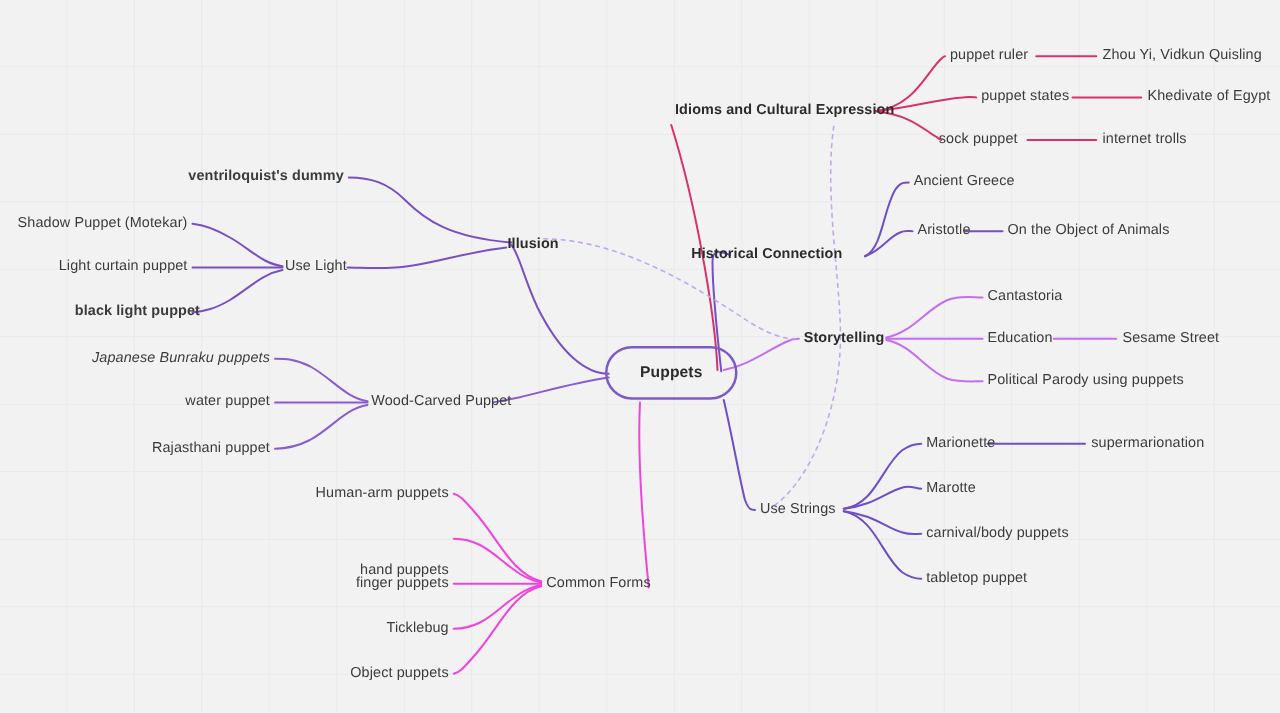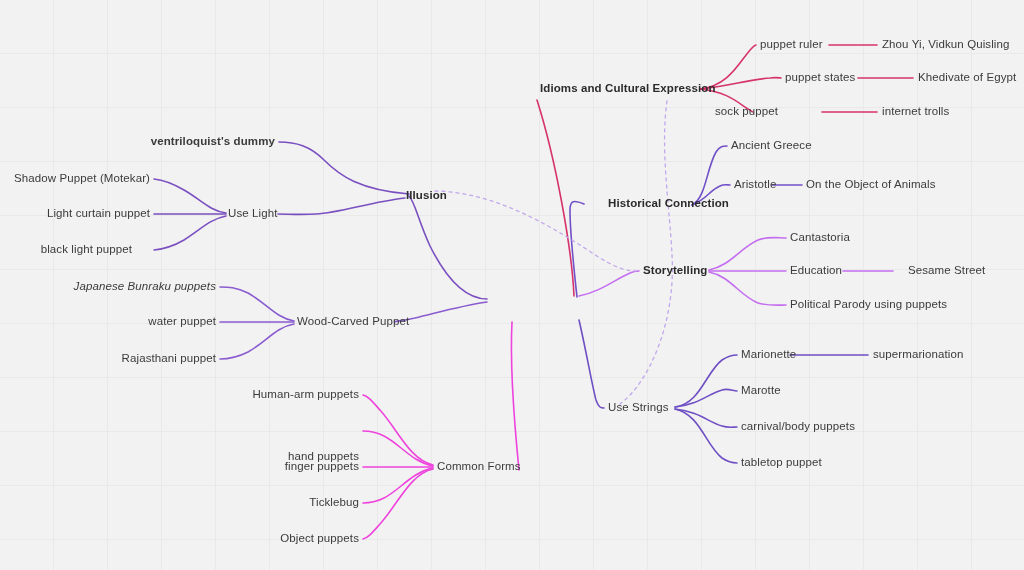--- a/index.html
+++ b/index.html
@@ -114,57 +114,58 @@
       </g>
 
       <g stroke="#c2a8ec" stroke-width="1.3" stroke-dasharray="3 4">
         <path d="M435,191 C500,192 560,232 600,258 C618,269 628,271 636,271"></path>
         <path d="M667,101 C660,150 670,210 672,255 C676,320 650,382 620,404"></path>
       </g>
 
     </g>
   </svg>
 
+  <div class="node root anchor-c" style="left:537px;top:298px;">Puppets</div>
 
   <div class="node bold anchor-r" style="left:413px;top:196px;margin-left:34px;">Illusion</div>
   <div class="node anchor-r" style="left:275px;top:142px;font-weight:bold;">ventriloquist's dummy</div>
   <div class="node anchor-l" style="left:228px;top:214px;">Use Light</div>
   <div class="node anchor-r" style="left:150px;top:179px;">Shadow Puppet (Motekar)</div>
   <div class="node anchor-r" style="left:150px;top:214px;">Light curtain puppet</div>
-  <div class="node anchor-r" style="left:132px;top:250px;">black light puppet</div>
+  <div class="node anchor-r" style="left:160px;top:250px;font-weight:bold;">black light puppet</div>
 
   <div class="node anchor-l" style="left:297px;top:322px;">Wood-Carved Puppet</div>
   <div class="node anchor-r" style="left:216px;top:287px;font-style:italic;">Japanese Bunraku puppets</div>
   <div class="node anchor-r" style="left:216px;top:322px;">water puppet</div>
   <div class="node anchor-r" style="left:216px;top:359px;">Rajasthani puppet</div>
 
   <div class="node anchor-l" style="left:437px;top:467px;">Common Forms</div>
   <div class="node anchor-r" style="left:359px;top:395px;">Human-arm puppets</div>
   <div class="node anchor-r" style="left:359px;top:457px;">hand puppets</div>
   <div class="node anchor-r" style="left:359px;top:467px;">finger puppets</div>
   <div class="node anchor-r" style="left:359px;top:503px;">Ticklebug</div>
   <div class="node anchor-r" style="left:359px;top:539px;">Object puppets</div>
 
   <div class="node bold anchor-l" style="left:540px;top:89px;">Idioms and Cultural Expression</div>
   <div class="node anchor-l" style="left:760px;top:45px;">puppet ruler</div>
   <div class="node anchor-l" style="left:882px;top:45px;">Zhou Yi, Vidkun Quisling</div>
   <div class="node anchor-l" style="left:785px;top:78px;">puppet states</div>
   <div class="node anchor-l" style="left:918px;top:78px;">Khedivate of Egypt</div>
-  <div class="node anchor-l" style="left:715px;top:112px;text-align:right;">sock puppet</div>
+  <div class="node anchor-l" style="left:751px;top:112px;text-align:right;">sock puppet</div>
   <div class="node anchor-l" style="left:882px;top:112px;">internet trolls</div>
 
-  <div class="node bold anchor-l" style="left:608px;top:204px;">Historical Connection</div>
+  <div class="node bold anchor-l" style="left:553px;top:204px;">Historical Connection</div>
   <div class="node anchor-l" style="left:731px;top:146px;">Ancient Greece</div>
   <div class="node anchor-l" style="left:734px;top:185px;">Aristotle</div>
   <div class="node anchor-l" style="left:806px;top:185px;">On the Object of Animals</div>
 
   <div class="node bold anchor-l" style="left:643px;top:271px;">Storytelling</div>
   <div class="node anchor-l" style="left:790px;top:238px;">Cantastoria</div>
   <div class="node anchor-l" style="left:790px;top:271px;">Education</div>
-  <div class="node anchor-l" style="left:898px;top:271px;margin-left:10px;">Sesame Street</div>
+  <div class="node anchor-l" style="left:898px;top:271px;">Sesame Street</div>
   <div class="node anchor-l" style="left:790px;top:305px;">Political Parody using puppets</div>
 
   <div class="node anchor-l" style="left:608px;top:408px;">Use Strings</div>
   <div class="node anchor-l" style="left:741px;top:355px;">Marionette</div>
   <div class="node anchor-l" style="left:873px;top:355px;">supermarionation</div>
   <div class="node anchor-l" style="left:741px;top:391px;">Marotte</div>
   <div class="node anchor-l" style="left:741px;top:427px;">carnival/body puppets</div>
   <div class="node anchor-l" style="left:741px;top:463px;">tabletop puppet</div>
 
 </div>

